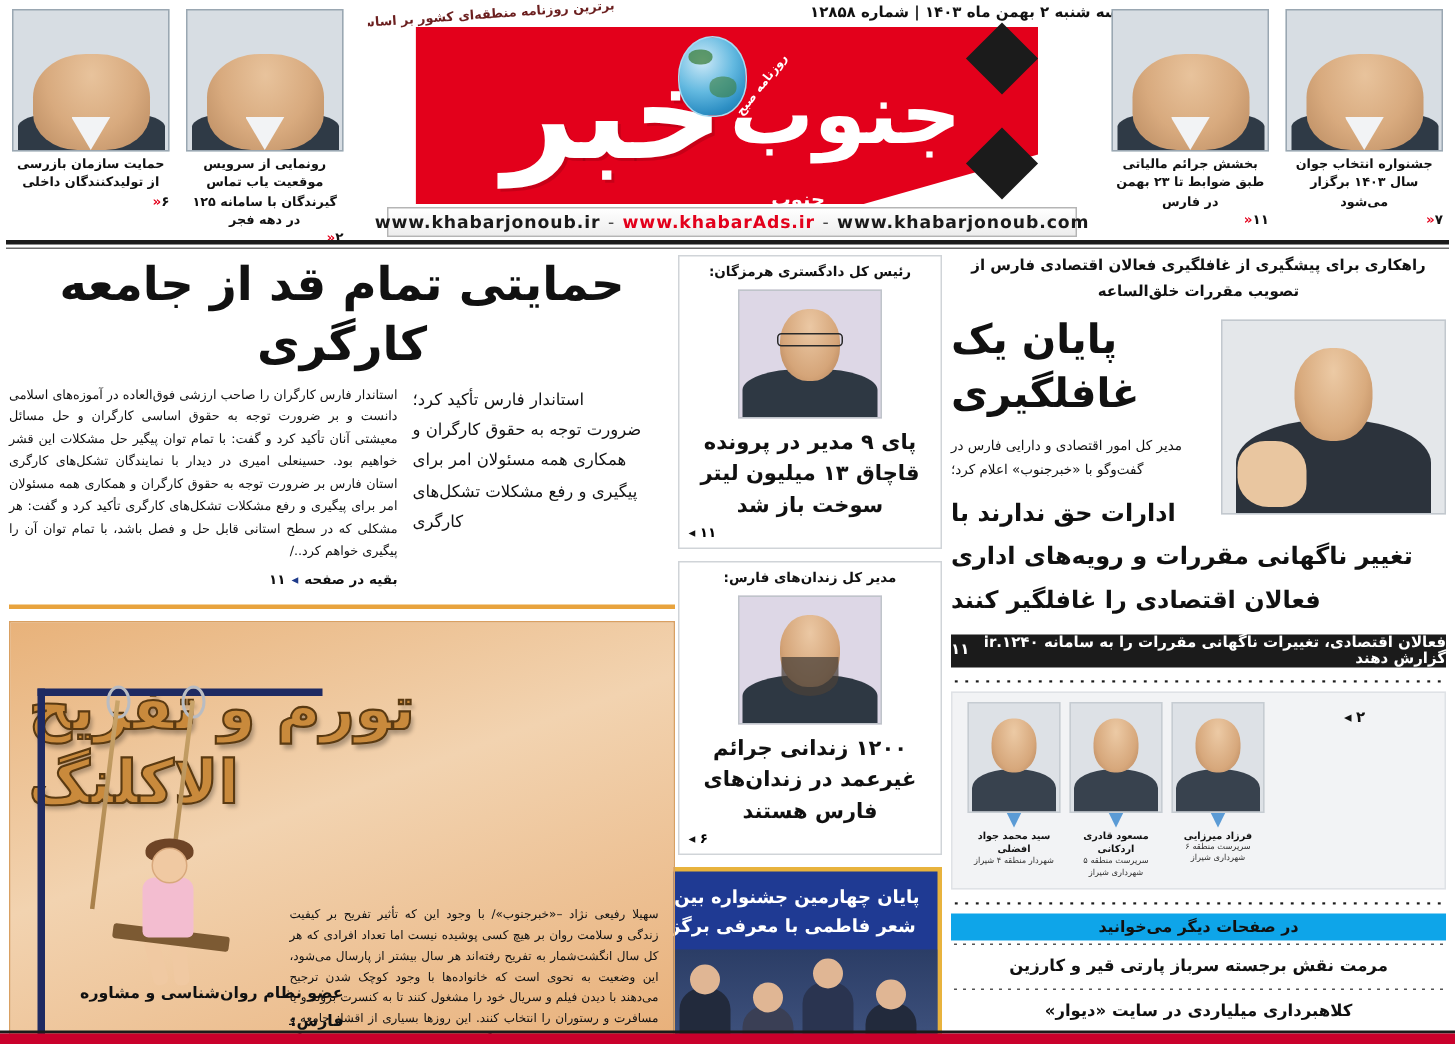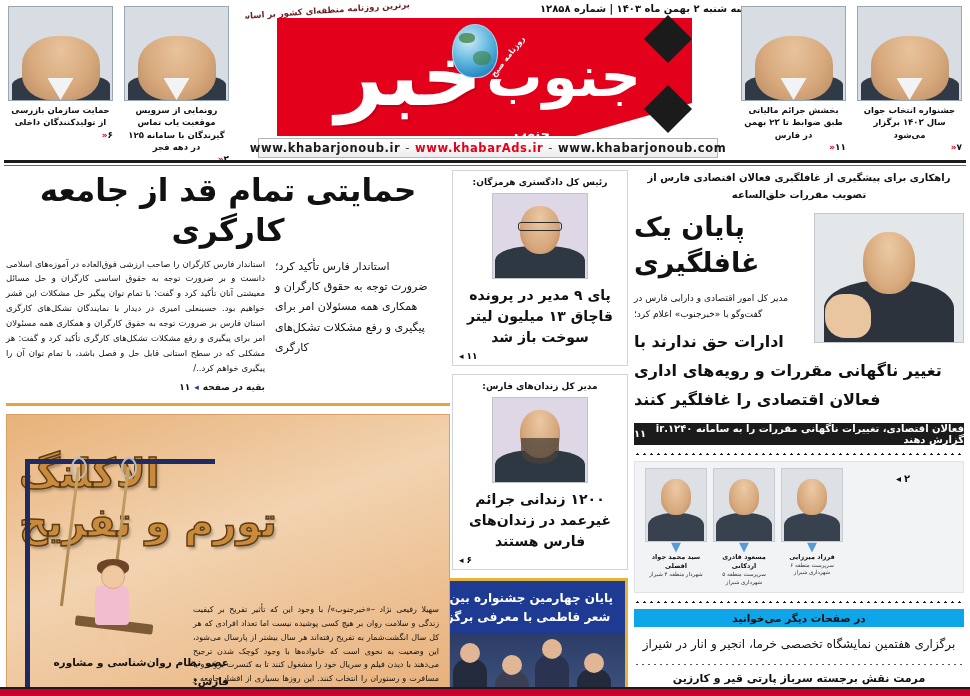--- a/index.html
+++ b/index.html
@@ -545,21 +545,20 @@
             <div class="nm">سید محمد جواد افضلی</div>
             <div class="rl">شهردار منطقه ۴ شیراز</div>
           </div>
         </div>
       </div>
 
       <div class="dots"></div>
 
       <div style="margin-top:6px;">
         <div class="other-head">در صفحات دیگر می‌خوانید</div>
-        <div class="other-item1">برگزاری هفتمین نمایشگاه تخصصی خرما، انجیر و انار در شیراز</div>
         <div class="dotrule"></div>
         <div class="other-item">مرمت نقش برجسته سرباز پارتی قیر و کارزین</div>
         <div class="dotrule"></div>
         <div class="other-item">کلاهبرداری میلیاردی در سایت «دیوار»</div>
       </div>
     </div>
 
     <div class="col-mid">
       <div class="mcard">
         <div class="src">رئیس کل دادگستری هرمزگان:</div>
@@ -618,22 +617,22 @@
             <span class="pnum">۱۱</span>
           </div>
         </div>
       </div>
 
       <div class="orange-rule"></div>
 
       <div class="feature">
 
         <div class="feature-title">
+          <div>تورم و تفریح</div>
           <div>الاکلنگ</div>
-          <div>تورم و تفریح</div>
         </div>
 
         <div class="swing">
           <div class="bar"></div>
           <div class="post"></div>
           <div class="ring1"></div>
             <div class="ring2"></div>
           <div class="rope1"></div>
             <div class="rope2"></div>
           <div class="kid-leg"></div>

